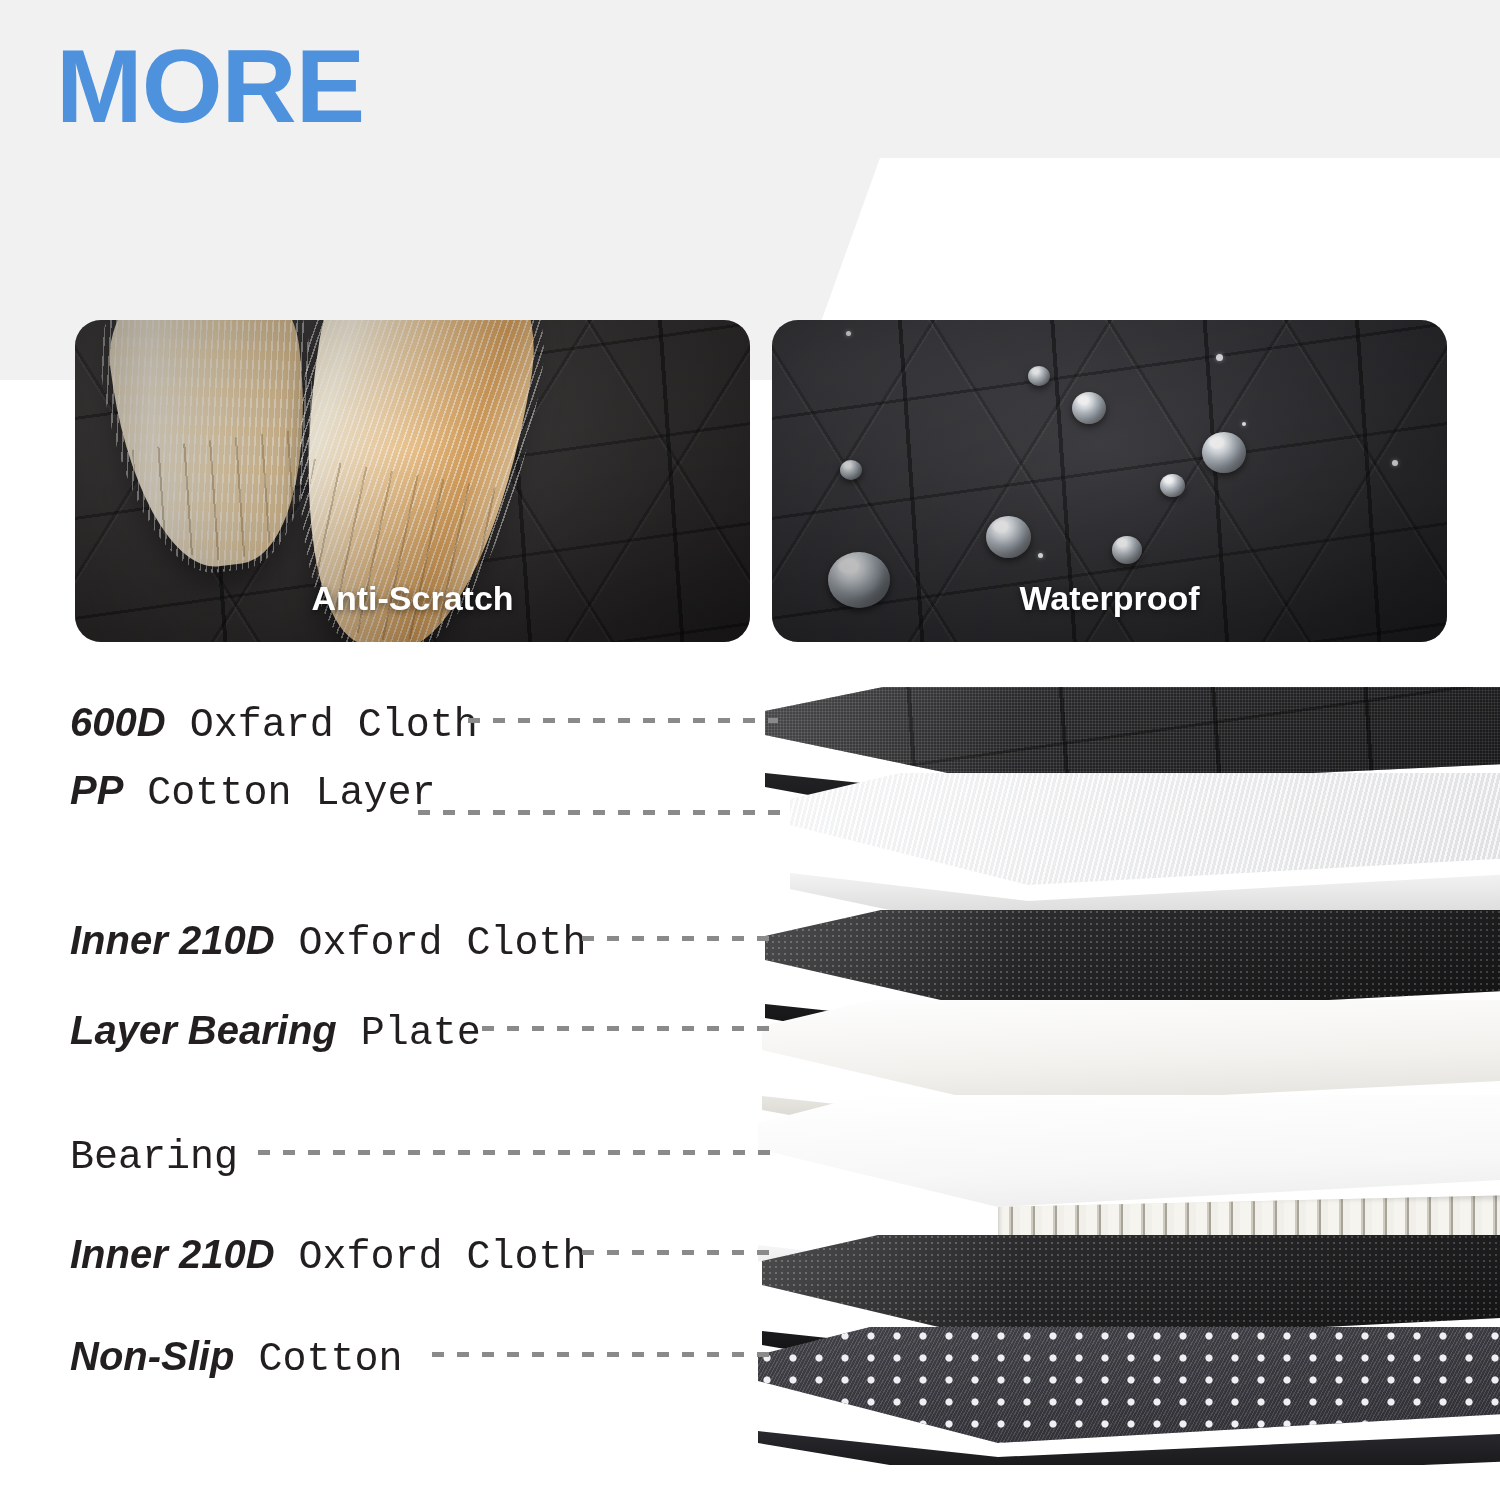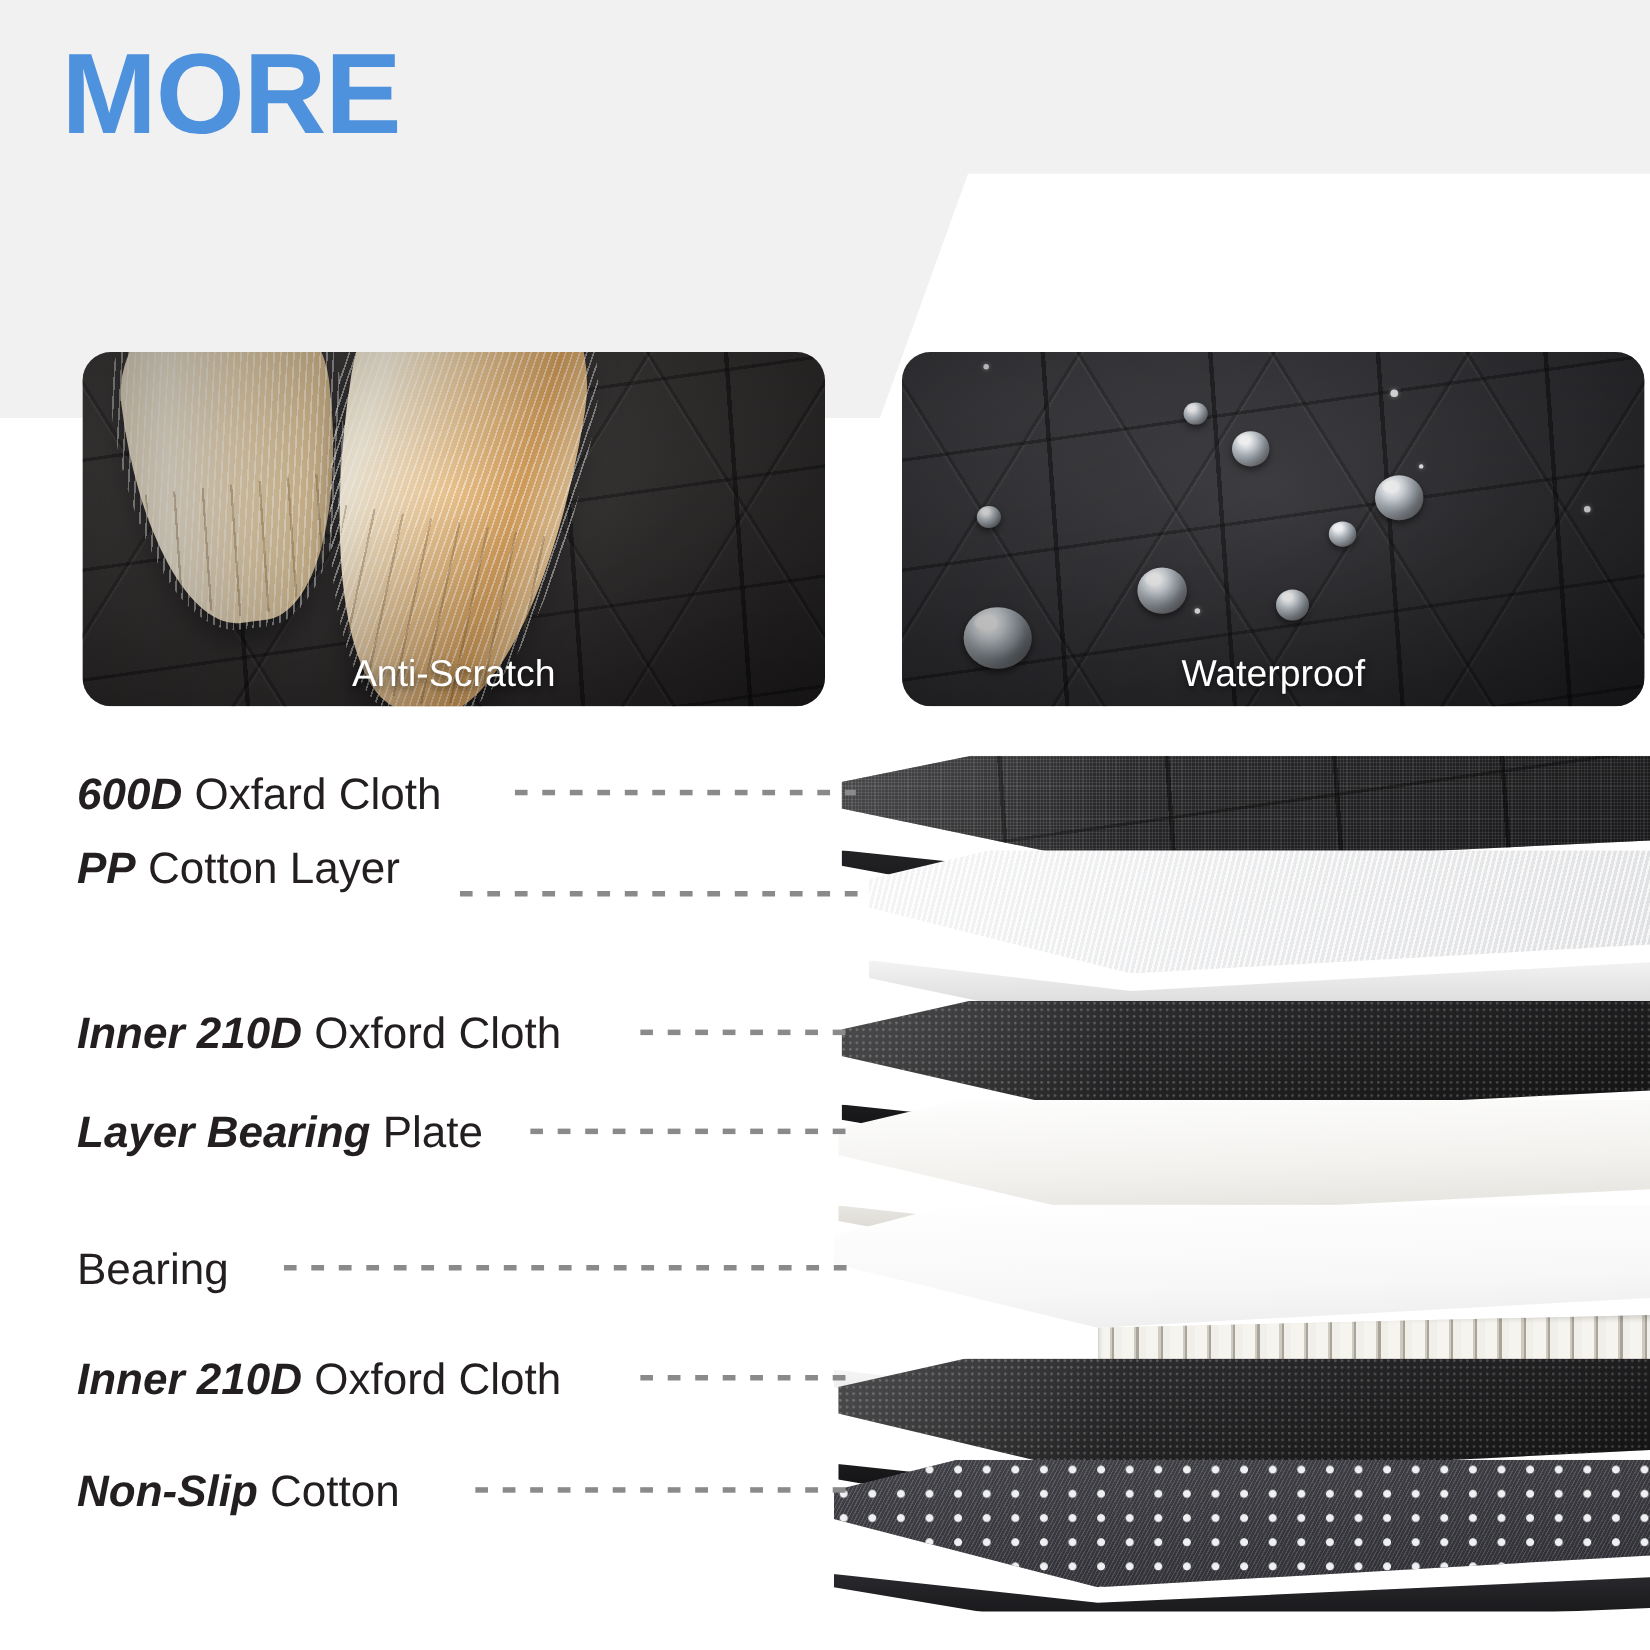--- a/index.html
+++ b/index.html
@@ -36,27 +36,28 @@
   }
   #h-line2{ font-size:70px; }
 
   
   .card{
     position:absolute; width:675px; height:322px;
     border-radius:26px; overflow:hidden; z-index:2;
     top:320px;
   }
   #card-anti{ left:75px; }
-  #card-water{ left:772px;margin-left:48px; }
+  #card-water{ left:772px; }
   .card-label{
-    position:absolute; left:0; right:0; bottom:9px;
+    position:absolute; left:0; right:0; bottom:24px;
     text-align:center; color:#ffffff; font-size:34px;
     font-family:"Liberation Sans", sans-serif;
     text-shadow:0 2px 6px rgba(0,0,0,.55);
     z-index:9;
+    font-weight:bold;
   }
 
   
   .quilt{ position:absolute; inset:0; background:#332f2f; }
   .quilt.water{ background:#302f34; }
   .quilt::before, .quilt::after{
     content:""; position:absolute; inset:-40%;
     background-image:
       repeating-linear-gradient(58deg, rgba(255,255,255,.055) 0 2px, rgba(0,0,0,.30) 2px 5px, rgba(255,255,255,0) 5px 150px),
       repeating-linear-gradient(-58deg, rgba(255,255,255,.05) 0 2px, rgba(0,0,0,.30) 2px 5px, rgba(255,255,255,0) 5px 150px);
@@ -103,21 +104,21 @@
   }
   .spec{ position:absolute; border-radius:50%; background:#f2f4f6; box-shadow:0 0 4px rgba(255,255,255,.5); }
 
   
   .layer-label{
     position:absolute; left:70px; z-index:4; white-space:nowrap;
     font-size:40px; color:#231f20; line-height:1;
     font-family:"Liberation Sans", sans-serif;
   }
   .layer-label .em{ font-weight:bold; font-style:italic; }
-  .layer-label .rest{ font-weight:normal; font-style:normal; }
+  .layer-label .rest{ font-weight:normal; font-style:normal;font-family:Liberation Mono, monospace; }
 
   
   .leader{
     position:absolute; height:5px; z-index:4;
     background-image:linear-gradient(to right,#8a8a8a 0 12px, rgba(0,0,0,0) 12px 25px);
     background-size:25px 5px; background-repeat:repeat-x;
   }
 
   
   #stack{ position:absolute; left:0; top:655px; width:1500px; height:845px; z-index:1; }

